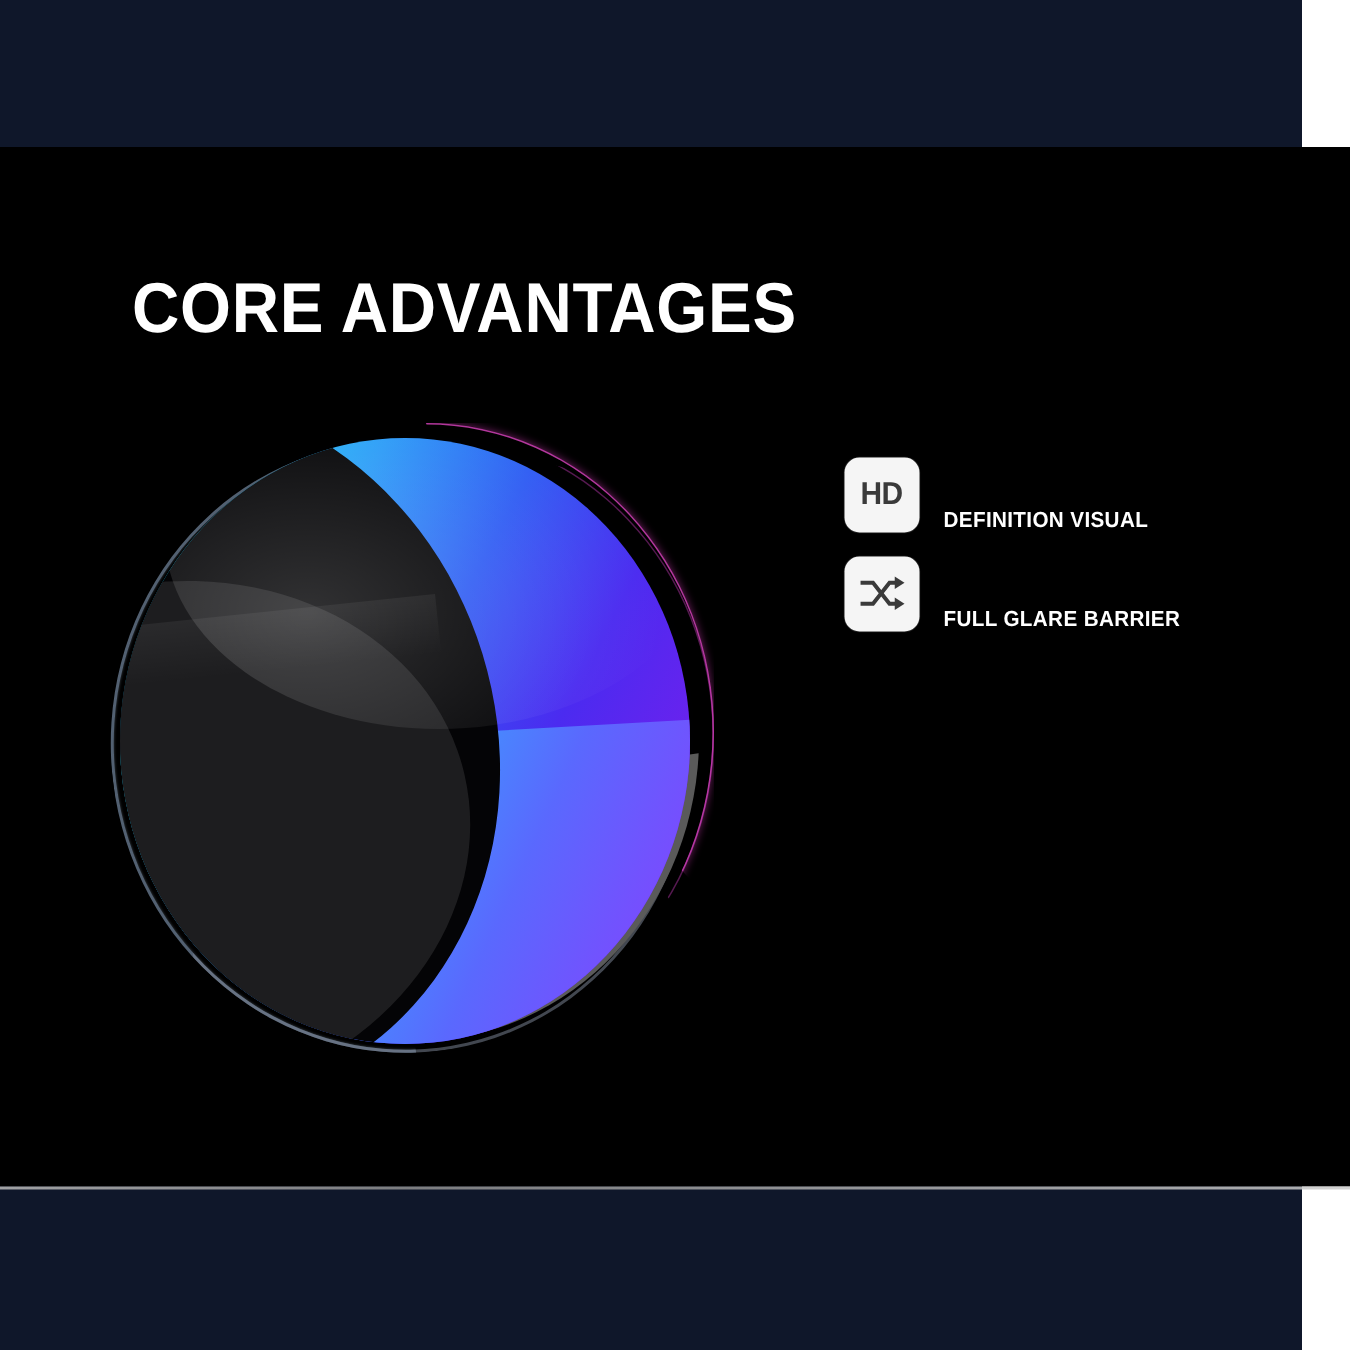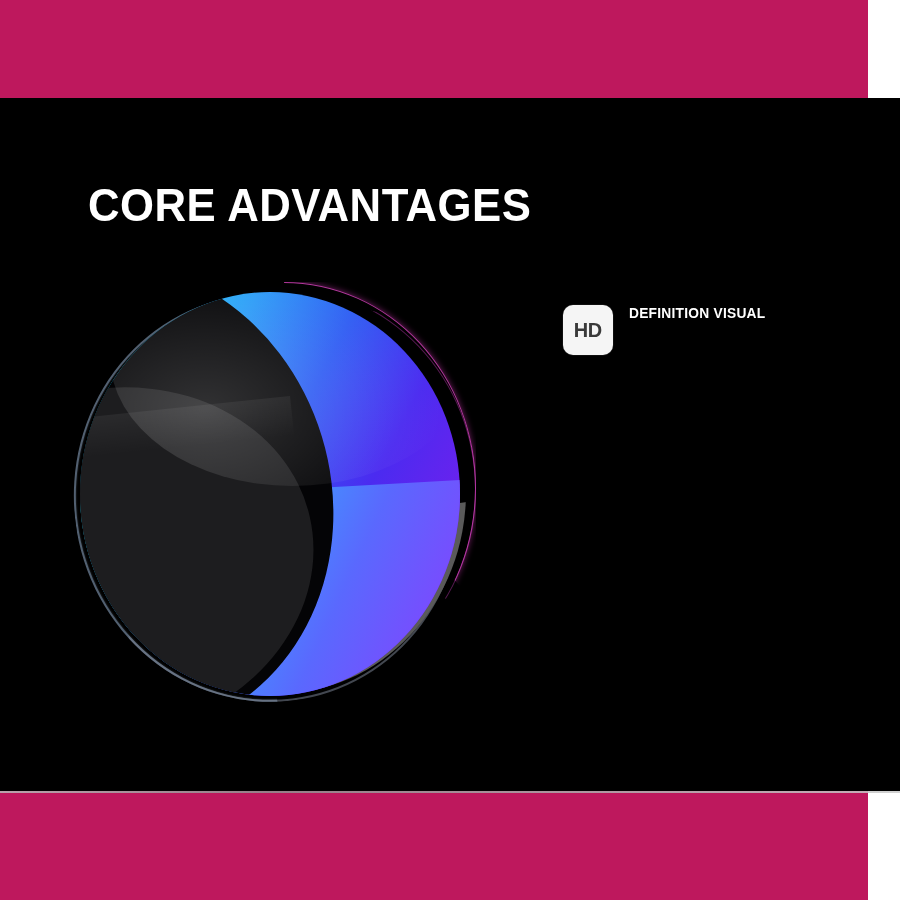--- a/index.html
+++ b/index.html
@@ -13,21 +13,21 @@
     height: 900px;
     overflow: hidden;
     font-family: "Liberation Sans", sans-serif;
   }
 
   
   #frame {
     position: relative;
     width: 868px;
     height: 900px;
-    background: #be185d;
+    background: #0f172a;
   }
 
   #stage {
     position: absolute;
     left: 0;
     top: 98px;
     width: 900px;
     height: 693px;
     background: #000000;
     overflow: hidden;
@@ -229,21 +229,21 @@
   
   #features {
     position: absolute;
     left: 563px;
     top: 207px;
     width: 310px;
   }
 
   .feature-row {
     display: flex;
-    align-items: flex-start;
+    align-items: flex-end;
     height: 50px;
     margin-bottom: 16px;
   }
 
   .feature-icon {
     width: 50px;
     height: 50px;
     min-width: 50px;
     border-radius: 10px;
     background: #f5f5f5;
@@ -309,18 +309,31 @@
         <div class="feature-icon">
           <span class="hd-text">HD</span>
         </div>
         <span class="feature-label">DEFINITION VISUAL</span>
       </div>
 
 
 
 
 
+      <div class="feature-row">
+        <div class="feature-icon">
+          <svg width="32" height="26" viewBox="0 0 32 26">
+            <g stroke="#3a3a3a" stroke-width="2.6" fill="none" stroke-linecap="square">
+              <path d="M3 5.5 L10 5.5 L21 19.5 L25.5 19.5"></path>
+              <path d="M3 19.5 L10 19.5 L21 5.5 L25.5 5.5"></path>
+            </g>
+            <polygon points="24.5,1.3 31,5.5 24.5,9.7" fill="#3a3a3a"></polygon>
+            <polygon points="24.5,15.3 31,19.5 24.5,23.7" fill="#3a3a3a"></polygon>
+          </svg>
+        </div>
+        <span class="feature-label">FULL GLARE BARRIER</span>
+      </div>
 
     </div>
   </div>
 
   <div id="bottom-hairline"></div>
 </div>
 
 </body></html>

